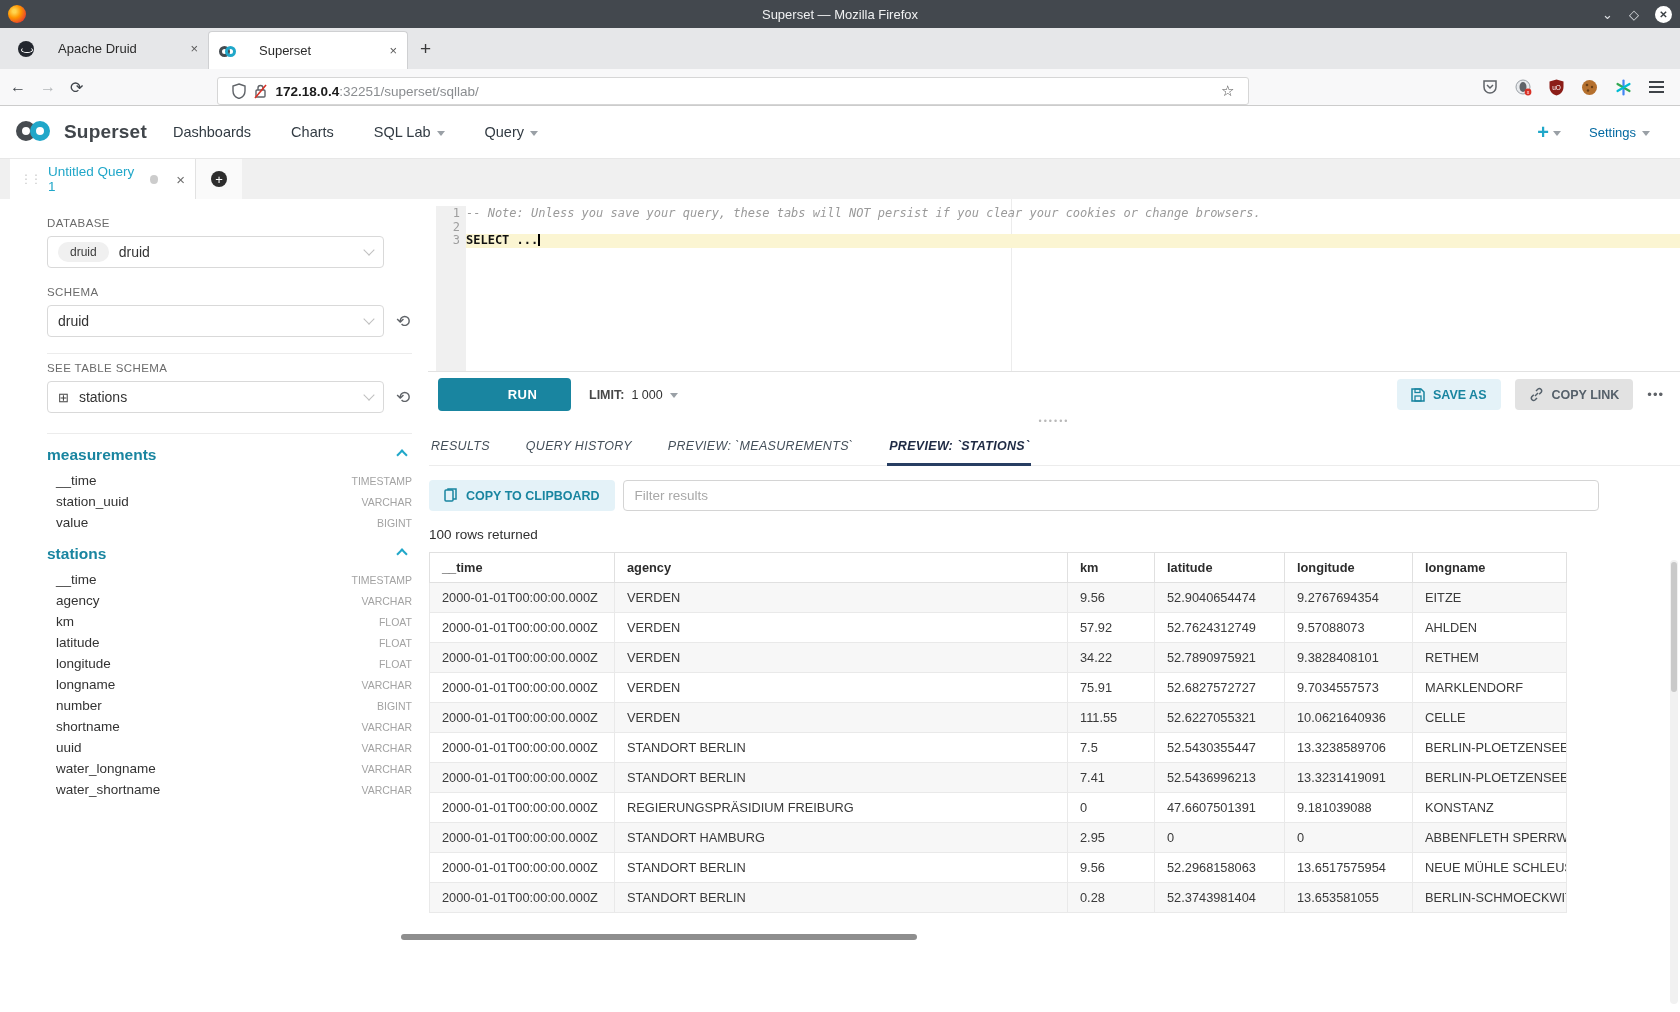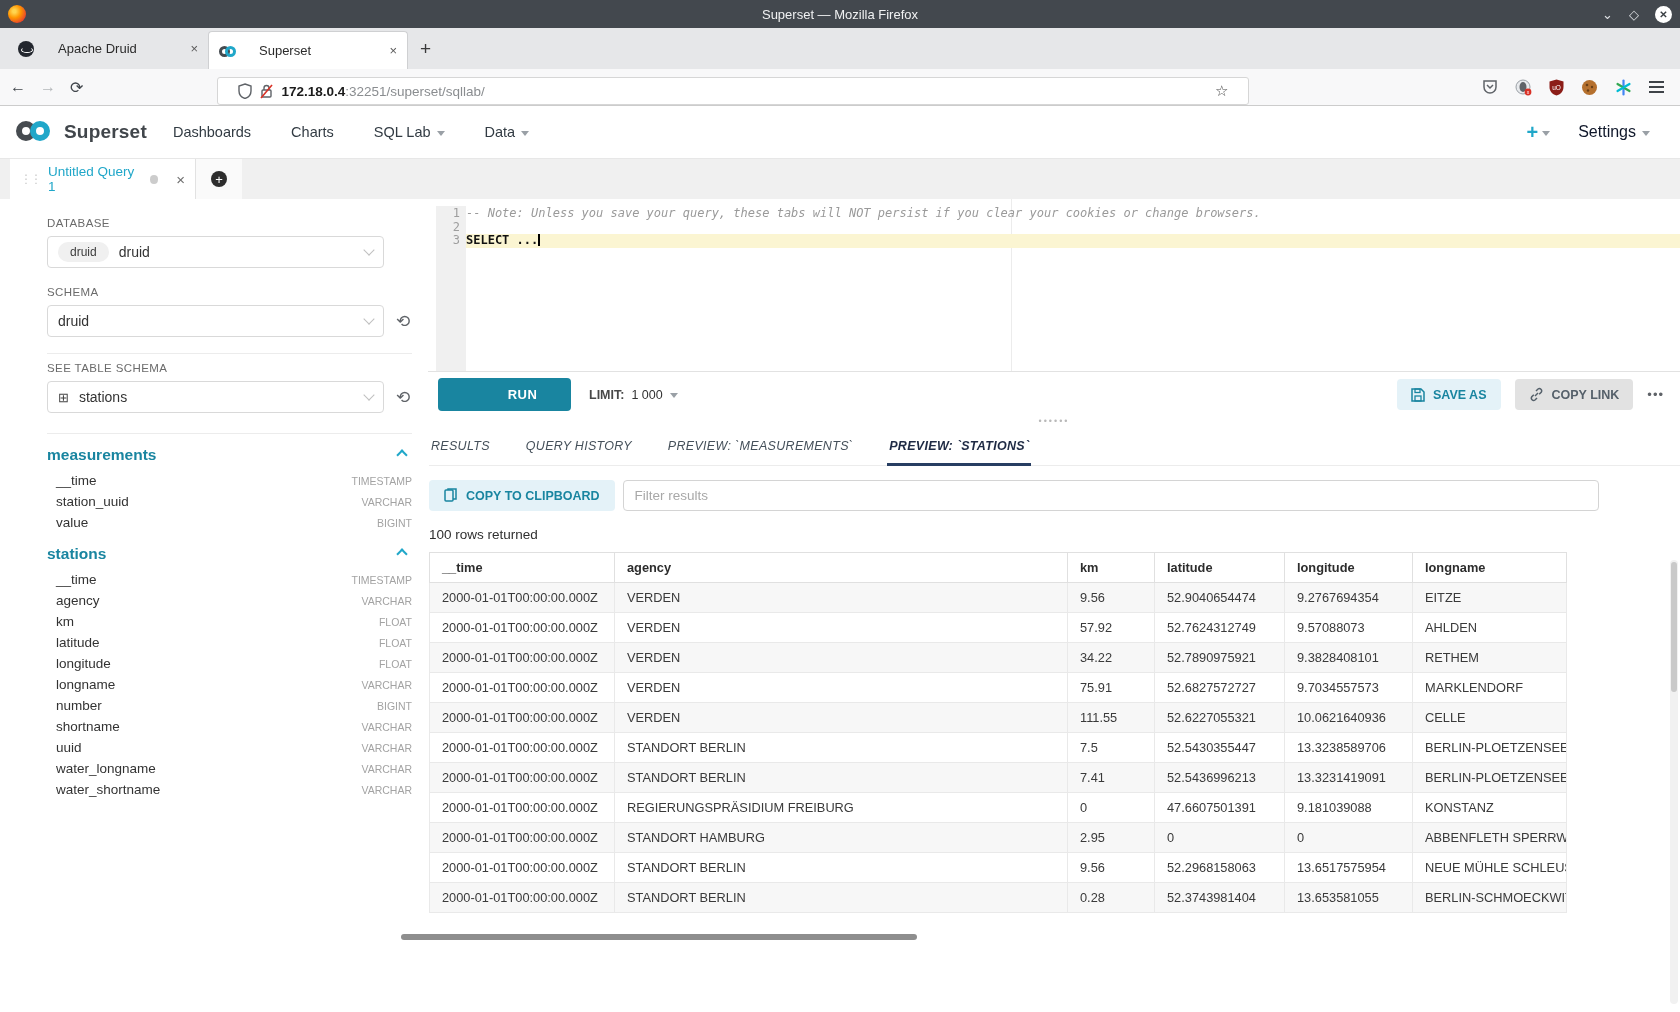--- a/index.html
+++ b/index.html
@@ -24,42 +24,42 @@
   .druid-ico::after { content:""; position:absolute; left:3px; top:6px; width:10px; height:4px; border-radius:50%; border:1.5px solid #fff; border-top-color:transparent; }
   .ss-ico { width:16px; height:16px; position:relative; flex:0 0 auto; }
   .ss-ico i { position:absolute; top:3px; width:11px; height:11px; border-radius:50%; }
   .ss-ico i:nth-child(1){ left:0; border:3px solid #444a4f; }
   .ss-ico i:nth-child(2){ left:6px; border:3px solid #20a7c9; }
   .newtab { align-self:center; font-size:19px; color:#3a3a3a; margin-left:12px; }
 
   .urlrow { height:37px; background:#f8f8f9; border-bottom:1px solid #ccc; display:flex; align-items:center; padding:0 10px; gap:14px; flex:0 0 auto; }
   .navarrow { font-size:16px; color:#41464c; }
   .navarrow.disabled { color:#b4b7ba; }
-  .urlbar { flex:0 0 1032px; height:28px; background:#fff; border:1px solid #d6d6d6; border-radius:3px; display:flex; align-items:center; padding:0 20px; gap:8px; margin-left:120px;margin-top:8px; }
+  .urlbar { flex:0 0 1032px; height:28px; background:#fff; border:1px solid #d6d6d6; border-radius:3px; display:flex; align-items:center; padding:0 14px; gap:8px; margin-left:120px;margin-top:8px; }
   .url-text { font-size:13.5px; color:#8a8d90; flex:1; }
   .url-text b { color:#1b1b1b; font-weight:bold; }
   .shield-svg, .lock-svg { flex:0 0 auto; }
   .star { color:#4a4a4a; font-size:15px; }
   .toolicons { margin-left:auto; display:flex; align-items:center; gap:17px; padding-right:6px; }
   .hamburger { display:flex; flex-direction:column; gap:3px; }
   .hamburger i { width:15px; height:2px; background:#3e4348; }
 
   
   .ssnav { height:53px; background:#fff; border-bottom:1px solid #e7e7e7; display:flex; align-items:center; padding:0 16px; flex:0 0 auto; }
   .sslogo { width:40px; height:26px; position:relative; margin-right:8px; }
   .sslogo i { position:absolute; top:2px; width:20px; height:20px; border-radius:50%; }
   .sslogo i:nth-child(1){ left:0; border:6px solid #464b50; }
   .sslogo i:nth-child(2){ left:14px; border:6px solid #20a7c9; }
   .brand { font-size:19px; font-weight:bold; color:#41464b; letter-spacing:.2px; margin-right:26px; }
   .navitems { display:flex; gap:40px; font-size:14.5px; color:#323b43; }
   .navitem { display:flex; align-items:center; gap:6px; }
   .caret { width:0; height:0; border-left:4px solid transparent; border-right:4px solid transparent; border-top:5px solid #9aa0a6; margin-top:2px; }
   .ssnav-right { margin-left:auto; display:flex; align-items:center; gap:28px; padding-right:14px; }
   .plusbtn { color:#20a7c9; font-size:20px; font-weight:bold; display:flex; align-items:center; gap:4px; }
-  .settings { font-size:16px; color:#0f172a; display:flex; align-items:center; gap:6px; }
+  .settings { font-size:13px; color:#0369a1; display:flex; align-items:center; gap:6px; }
 
   
   .qtabs { height:40px; background:#f0f0f0; display:flex; align-items:stretch; padding-left:10px; flex:0 0 auto; }
   .qtab { background:#fff; width:186px; display:flex; align-items:center; gap:8px; padding:0 10px; font-size:13.5px; border-right:1px solid #e2e2e2; }
   .qtab-grip { color:#c9c9c9; font-size:12px; letter-spacing:-2px; }
   .qtab-title { color:#20a7c9; }
   .qtab-dot { width:9px; height:9px; border-radius:50%; background:#ccc; }
   .qtab-close { color:#6f6f6f; font-size:15px; margin-left:10px; }
   .qtab-add { width:46px; background:#fafafa; display:flex; align-items:center; justify-content:center; }
   .addcircle { width:16px; height:16px; border-radius:50%; background:#2d2d2d; color:#fff; font-size:13px; display:flex; align-items:center; justify-content:center; line-height:1; }
@@ -227,21 +227,21 @@
           <span>Dashboards</span>
         </span>
       <span class="navitem">
           <span>Charts</span>
         </span>
       <span class="navitem">
           <span>SQL Lab</span>
           <span class="caret"></span>
         </span>
       <span class="navitem">
-          <span>Data</span>
+          <span>Query</span>
           <span class="caret"></span>
         </span>
     </div>
     <div class="ssnav-right">
       <span class="plusbtn">
           <span>+</span>
           <span class="caret"></span>
         </span>
       <span class="settings">
           <span>Settings</span>

